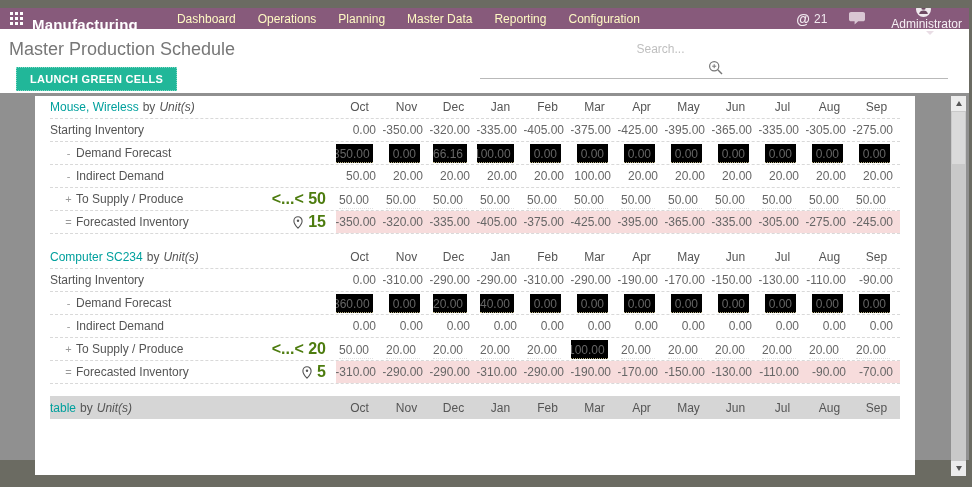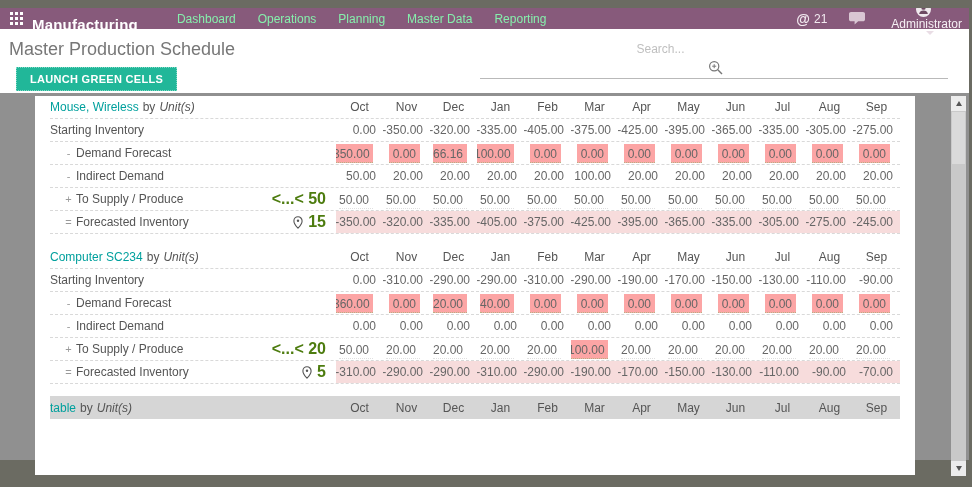--- a/index.html
+++ b/index.html
@@ -18,21 +18,21 @@
   .navbar {
     position:absolute; top:8px; left:0; right:0; height:21px;
     background:#875A7B; display:flex; align-items:center; z-index:30;
     color:#fff;
   }
   .apps-icon { padding:0 9px 0 10px; display:flex; align-items:center; cursor:pointer; }
   .brand { font-size:15px; font-weight:bold; letter-spacing:.2px; margin-right:28px;margin-top:12px; }
   .menus { display:flex; height:100%; }
   .menus .menu-item {
     display:flex; align-items:center; padding:0 11px; font-size:12px;
-    color:#86efac; cursor:pointer; white-space:nowrap;
+    color:#fef9c3; cursor:pointer; white-space:nowrap;
   }
   .nav-right { margin-left:auto; display:flex; align-items:center; padding-right:10px; }
   .activities { display:flex; align-items:center; font-size:12px; color:#f2eaf0; margin-right:22px; }
   .activities .at { font-size:14px; font-weight:bold; margin-right:4px; }
   .msg-icon { margin-right:26px; display:flex; align-items:center; }
   .user-menu { display:flex; align-items:center; font-size:12px; color:#f6f0f4;flex-direction:column; }
   .avatar { width:15px; height:15px; border-radius:50%; background:#efe9ed; display:flex; align-items:center; justify-content:center; margin-right:6px; overflow:hidden;}
   .caret { width:0; height:0; border-left:4px solid transparent; border-right:4px solid transparent; border-top:4px solid #e9dde5; margin-left:7px; }
 
   
@@ -68,21 +68,21 @@
   .mon { justify-content:center; color:#555; }
   .prod { grid-column:1 / 3; }
   .prod .p-link { color:#00A09D; cursor:pointer; }
   .prod .p-by { color:#555; margin:0 4px; }
   .prod .p-unit { color:#555; font-style:italic; }
   .label-cell .sign { color:#9a9a9a; font-size:11px; width:15px; text-align:center; margin-left:11px; flex:0 0 auto;}
   .label-cell .lbl { color:#555; }
   .meta { justify-content:flex-end; padding-right:10px; color:#4d7c0f; font-size:16px; white-space:nowrap;font-weight:bold; }
   .meta .pin-icon { margin-right:5px; display:flex; }
   .chip { display:block; width:100%; margin:2px 3px 2px 6px; padding:3px 4px 1px 0; text-align:right; align-self:center; }
-  .chip.yellow { background:#fca5a5; border-bottom:1px dotted #b8b083; }
+  .chip.yellow { background:#000000; border-bottom:1px dotted #b8b083; }
   .chip.editp { border-bottom:1px dotted #e0e0e0; }
   .r-forecast .num { background:#F7DCDC; }
   .cut .row { background:#d6d6d6; border-bottom:none; }
 
   
   .scrollbar { position:absolute; top:96px; right:6px; width:15px; height:380px; background:#c9c9c9; z-index:15; }
   .sb-btn { position:absolute; left:0; width:15px; height:15px; background:#ececec; display:flex; align-items:center; justify-content:center; cursor:pointer; }
   .sb-up { top:0; }
   .sb-down { bottom:0; }
   .sb-tri-up { width:0; height:0; border-left:3.5px solid transparent; border-right:3.5px solid transparent; border-bottom:5px solid #555; }
@@ -110,20 +110,21 @@
     </g>
       </svg>
   </span>
   <span class="brand">Manufacturing</span>
   <div class="menus" id="nav-menus">
       <div class="menu-item">Dashboard</div>
       <div class="menu-item">Operations</div>
       <div class="menu-item">Planning</div>
       <div class="menu-item">Master Data</div>
       <div class="menu-item">Reporting</div>
+      <div class="menu-item">Configuration</div>
     </div>
   <div class="nav-right">
     <span class="activities">
       <span class="at">@</span>
       <span>21</span>
     </span>
     <span class="msg-icon">
       <svg width="16" height="13" viewBox="0 0 16 13">
           <path d="M2 0h12c1.1 0 2 .8 2 1.8v5.6c0 1-.9 1.8-2 1.8H9.2L5.6 12.4V9.2H2c-1.1 0-2-.8-2-1.8V1.8C0 .8.9 0 2 0z" fill="#d9c6d3"></path>
         </svg>

